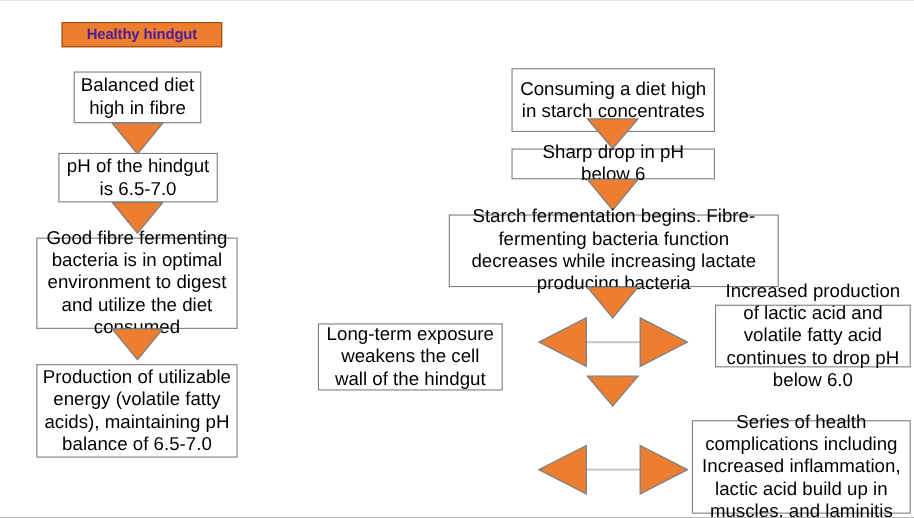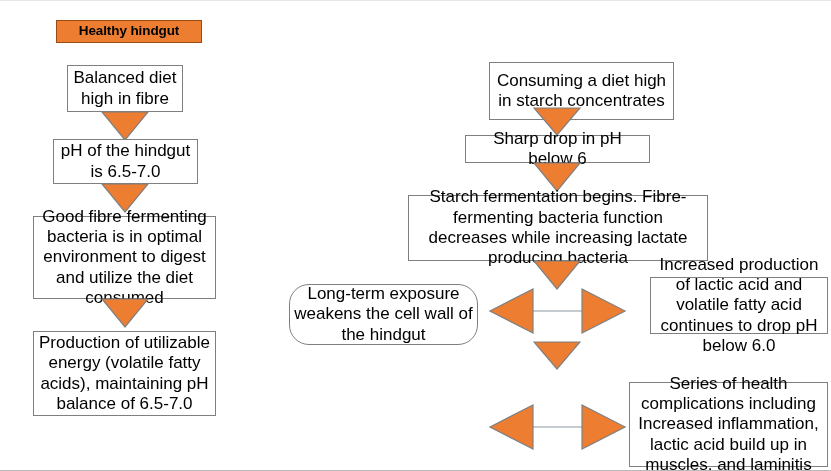--- a/index.html
+++ b/index.html
@@ -24,21 +24,21 @@
 
   
   .pill {
     position: absolute;
     background: #ED7D31;
     border: 1px solid #9C4A12;
     box-sizing: border-box;
     display: flex;
     align-items: center;
     justify-content: center;
-    color: #000000;
+    color: #4c1d95;
     font-size: 13.5px;
     font-weight: 700;
     letter-spacing: -0.1px;
     line-height: 1.1;
   }
 
   
   .box {
     position: absolute;
     background: #ffffff;
@@ -105,21 +105,21 @@
     <svg width="48" height="30" viewBox="0 0 48 30">
       <polygon points="1,1 47,1 24,29" fill="#ED7D31" stroke="#808080" stroke-width="1.2"></polygon>
     </svg>
   </div>
 
   <div class="box" style="left:33px; top:330px; width:183px; height:85px;">
     <span>Production of utilizable energy (volatile fatty acids), maintaining pH balance of 6.5-7.0</span>
   </div>
 
 
-  <div class="box" style="left:465px; top:61px; width:185px; height:58px;margin-left:24px;">
+  <div class="box" style="left:465px; top:61px; width:185px; height:58px;">
     <span>Consuming a diet high in starch concentrates</span>
   </div>
 
   <div class="arrow-down" style="left:533px; top:106px; width:48px; height:29px;">
     <svg width="48" height="29" viewBox="0 0 48 29">
       <polygon points="1,1 47,1 24,28" fill="#ED7D31" stroke="#808080" stroke-width="1.2"></polygon>
     </svg>
   </div>
 
   <div class="box" style="left:465px; top:134px; width:185px; height:28px;">
@@ -135,21 +135,21 @@
   <div class="box" style="left:408px; top:194px; width:300px; height:66px;">
     <span>Starch fermentation begins. Fibre-fermenting bacteria function decreases while increasing lactate producing bacteria</span>
   </div>
 
   <div class="arrow-down" style="left:533px; top:259px; width:48px; height:30px;">
     <svg width="48" height="30" viewBox="0 0 48 30">
       <polygon points="1,1 47,1 24,29" fill="#ED7D31" stroke="#808080" stroke-width="1.2"></polygon>
     </svg>
   </div>
 
-  <div class="box" style="left:289px; top:283px; width:189px; height:61px;border-radius:20px;">
+  <div class="box" style="left:289px; top:293px; width:168px; height:61px;">
     <span>Long-term exposure weakens the cell wall of the hindgut</span>
   </div>
 
   <div class="arrow-dbl" style="left:489px; top:286px; width:137px; height:48px;">
     <svg width="137" height="48" viewBox="0 0 137 48">
       <line x1="22" y1="24" x2="115" y2="24" stroke="#C6CBD1" stroke-width="2"></line>
       <polygon points="1,24 44,2 44,46" fill="#ED7D31" stroke="#808080" stroke-width="1.2"></polygon>
       <polygon points="136,24 93,2 93,46" fill="#ED7D31" stroke="#808080" stroke-width="1.2"></polygon>
     </svg>
   </div>

